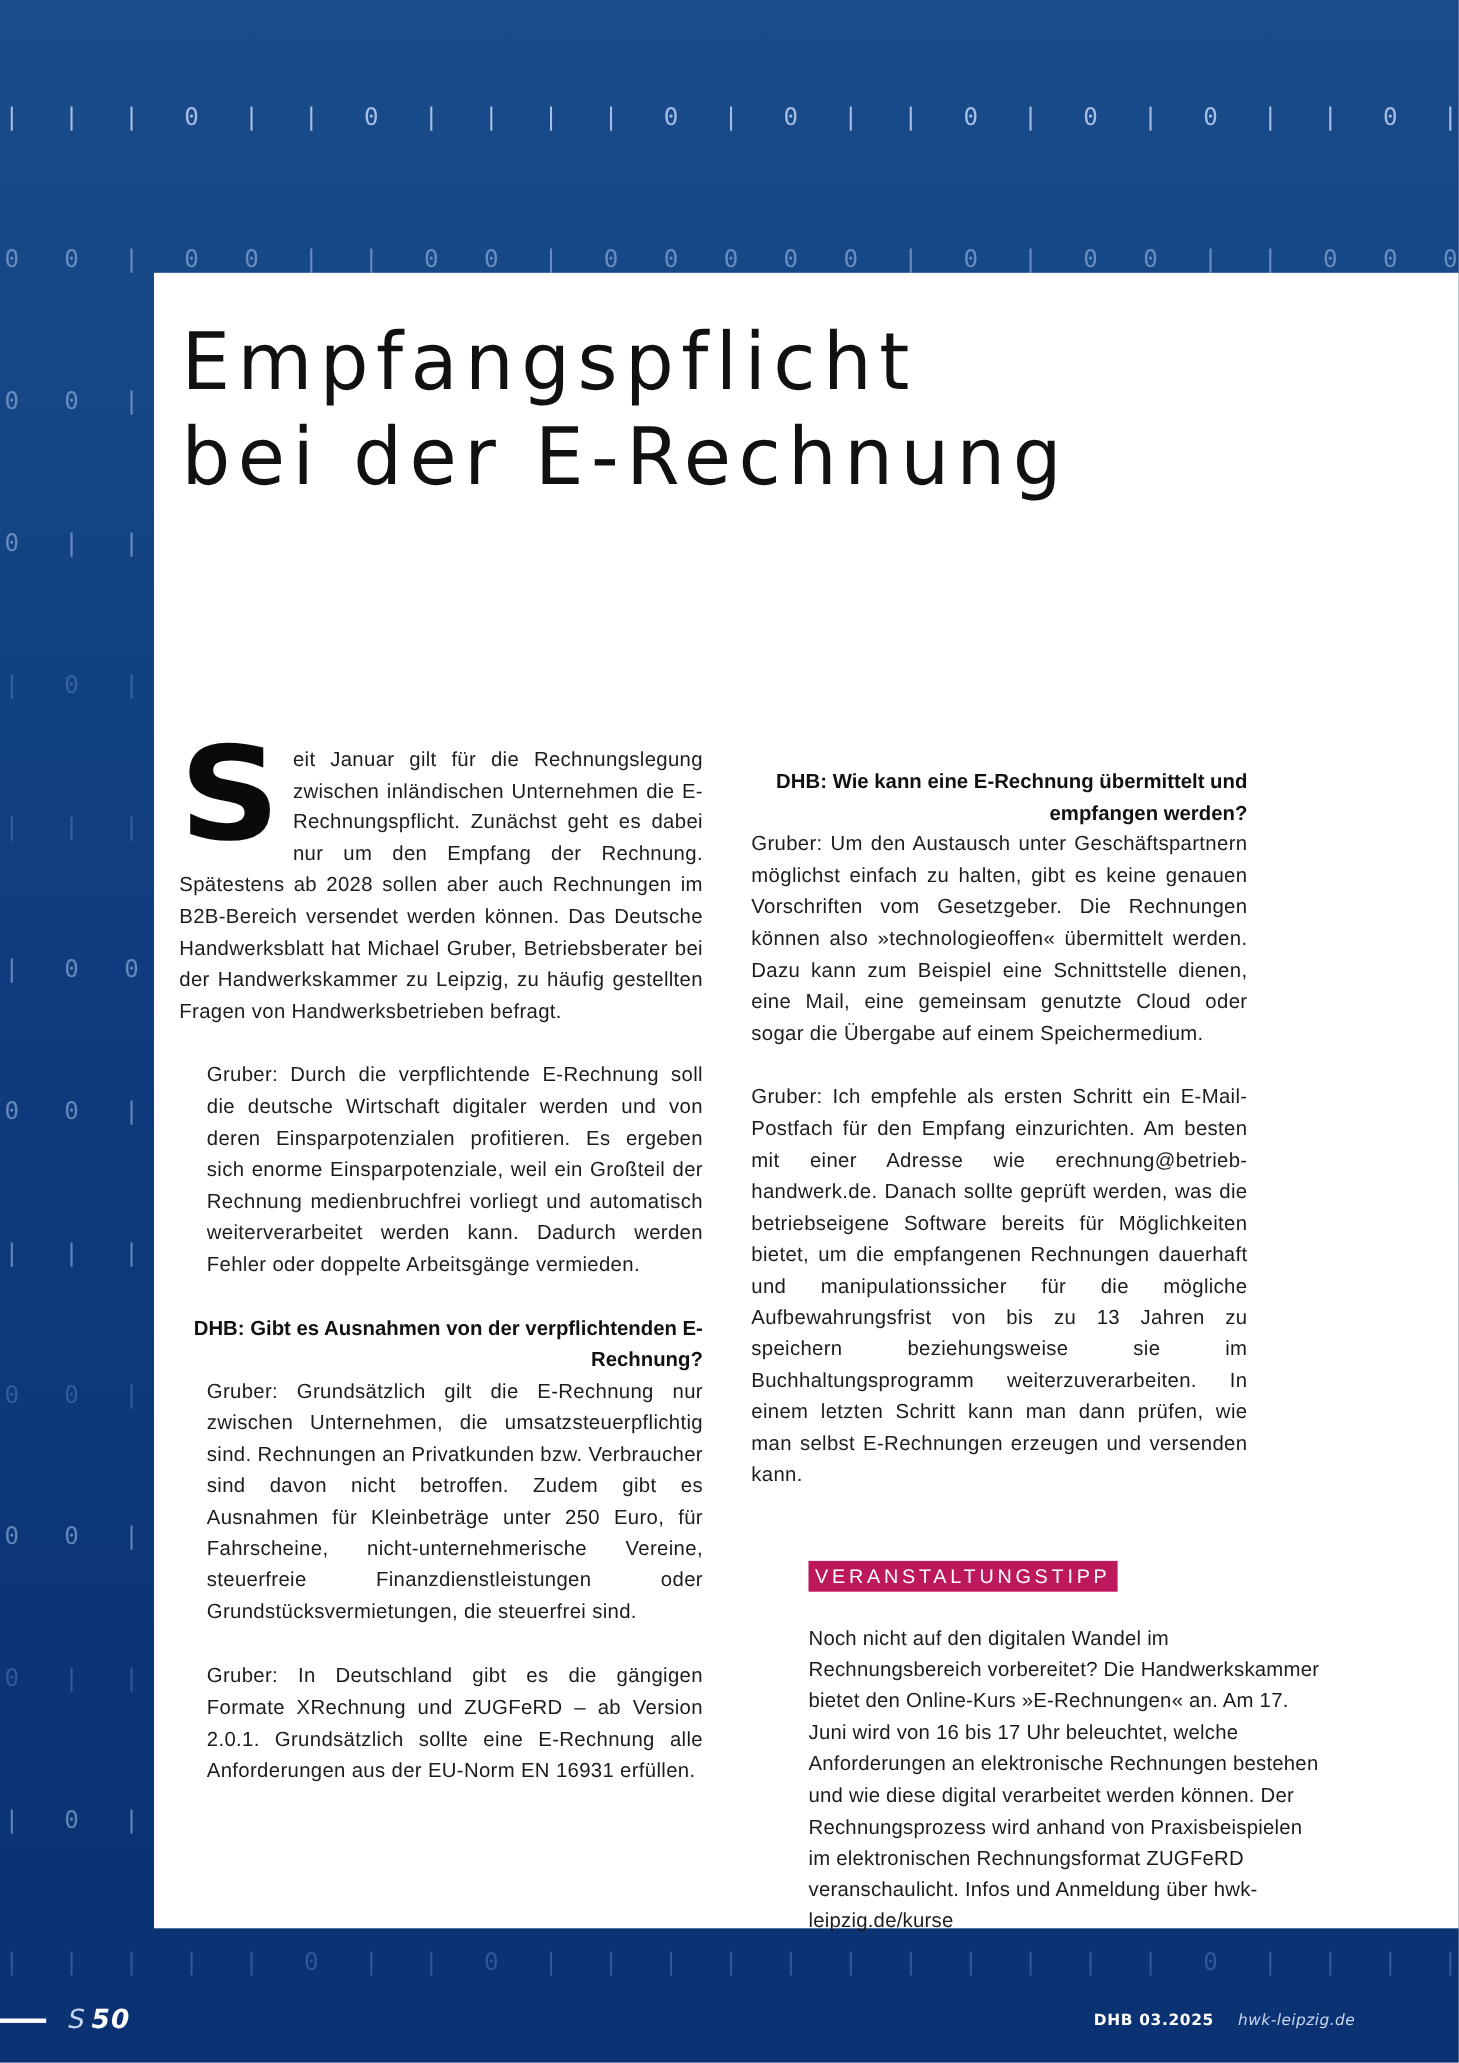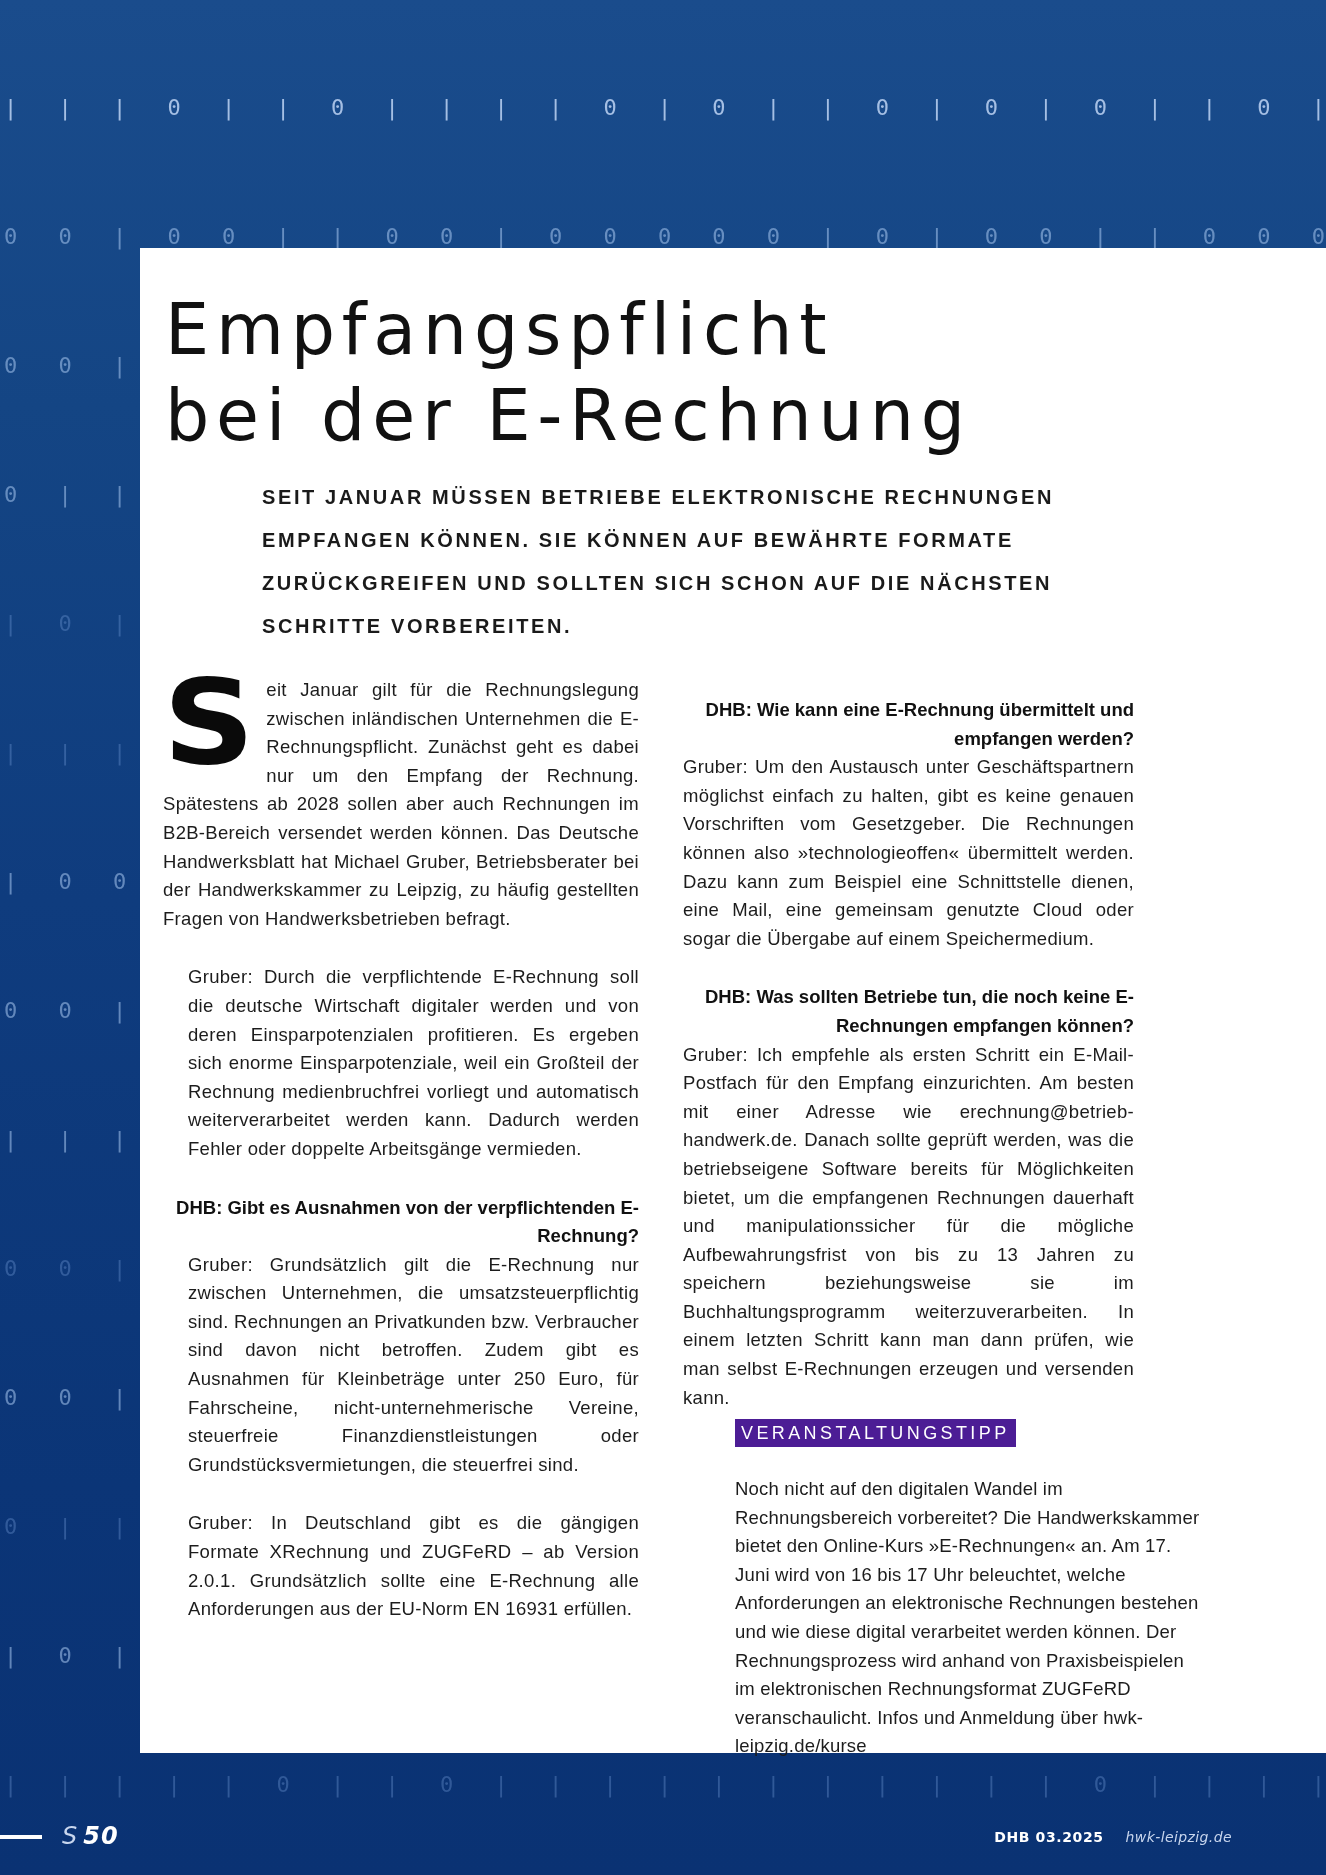--- a/index.html
+++ b/index.html
@@ -61,21 +61,21 @@
     margin: 0; font-weight: bold; font-size: 18.5px; line-height: 28.6px;
     letter-spacing: 0; color: #111; text-align: right;
   }
   .a {
     margin: 0 0 0 25px; text-align: justify;
   }
   .tip {
     position: absolute; left: 595px; top: 1171px; width: 470px;
   }
   .tip-badge {
-    display: inline-block; background: #4c1d95; color: #fff;
+    display: inline-block; background: #be185d; color: #fff;
     font-family: "Liberation Sans", sans-serif; font-size: 18px; letter-spacing: 3.4px;
     padding: 2px 6px; line-height: 24px;
   }
   .tip-body {
     margin: 28px 0 0 0; font-size: 18.5px; line-height: 28.6px; color: #1c1c1c;
     letter-spacing: 0.2px;
   }
   .footer-line {
     position: absolute; left: 0; top: 1835px; width: 42px; height: 4px; background: #ffffff;
   }
@@ -144,21 +144,20 @@
   
   
 </div>
 
 <div class="card">
   <h1 class="title">
     <span>Empfangspflicht</span>
     <span>bei der E-Rechnung</span>
   </h1>
 
-  <p class="lead">Seit Januar müssen Betriebe elektronische Rechnungen empfangen können. Sie können auf bewährte Formate zurückgreifen und sollten sich schon auf die nächsten Schritte vorbereiten.</p>
 
   <div class="col col-left">
     <p class="intro">
       <span class="dropcap">S</span>
       <span>eit Januar gilt für die Rechnungslegung zwischen inländischen Unternehmen die E-Rechnungspflicht. Zunächst geht es dabei nur um den Empfang der Rechnung. Spätestens ab 2028 sollen aber auch Rechnungen im B2B-Bereich versendet werden können. Das Deutsche Handwerksblatt hat Michael Gruber, Betriebsberater bei der Handwerkskammer zu Leipzig, zu häufig gestellten Fragen von Handwerksbetrieben befragt.</span>
     </p>
 
     <div class="qa">
       <p class="a">Gruber: Durch die verpflichtende E-Rechnung soll die deutsche Wirtschaft digitaler werden und von deren Einsparpotenzialen profitieren. Es ergeben sich enorme Einsparpotenziale, weil ein Großteil der Rechnung medienbruchfrei vorliegt und automatisch weiterverarbeitet werden kann. Dadurch werden Fehler oder doppelte Arbeitsgänge vermieden.</p>
     </div>
@@ -170,21 +169,20 @@
       <p class="a">Gruber: In Deutschland gibt es die gängigen Formate XRechnung und ZUGFeRD – ab Version 2.0.1. Grundsätzlich sollte eine E-Rechnung alle Anforderungen aus der EU-Norm EN 16931 erfüllen.</p>
     </div>
   </div>
 
   <div class="col col-right">
     <div class="qa">
       <p class="q">DHB: Wie kann eine E-Rechnung übermittelt und empfangen werden?</p>
       <p class="a">Gruber: Um den Austausch unter Geschäftspartnern möglichst einfach zu halten, gibt es keine genauen Vorschriften vom Gesetzgeber. Die Rechnungen können also »technologieoffen« übermittelt werden. Dazu kann zum Beispiel eine Schnittstelle dienen, eine Mail, eine gemeinsam genutzte Cloud oder sogar die Übergabe auf einem Speichermedium.</p>
     </div>
     <div class="qa">
-      <p class="q">DHB: Was sollten Betriebe tun, die noch keine E-Rechnungen empfangen können?</p>
       <p class="a">Gruber: Ich empfehle als ersten Schritt ein E-Mail-Postfach für den Empfang einzurichten. Am besten mit einer Adresse wie erechnung@betrieb-handwerk.de. Danach sollte geprüft werden, was die betriebseigene Software bereits für Möglichkeiten bietet, um die empfangenen Rechnungen dauerhaft und manipulationssicher für die mögliche Aufbewahrungsfrist von bis zu 13 Jahren zu speichern beziehungsweise sie im Buchhaltungsprogramm weiterzuverarbeiten. In einem letzten Schritt kann man dann prüfen, wie man selbst E-Rechnungen erzeugen und versenden kann.</p>
     </div>
   </div>
 
   <div class="tip">
     <span class="tip-badge">VERANSTALTUNGSTIPP</span>
     <p class="tip-body">Noch nicht auf den digitalen Wandel im Rechnungsbereich vorbereitet? Die Handwerkskammer bietet den Online-Kurs »E-Rechnungen« an. Am 17. Juni wird von 16 bis 17 Uhr beleuchtet, welche Anforderungen an elektronische Rechnungen bestehen und wie diese digital verarbeitet werden können. Der Rechnungsprozess wird anhand von Praxisbeispielen im elektronischen Rechnungsformat ZUGFeRD veranschaulicht. Infos und Anmeldung über hwk-leipzig.de/kurse</p>
   </div>
 </div>
 

